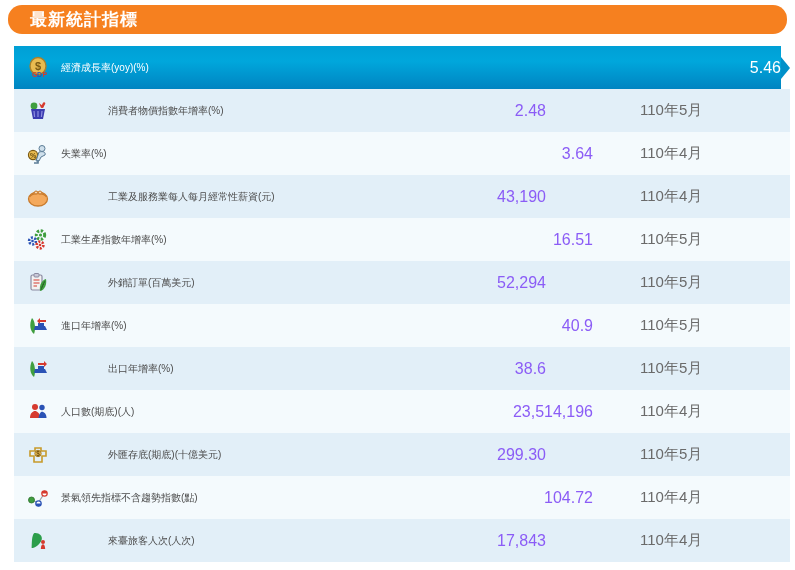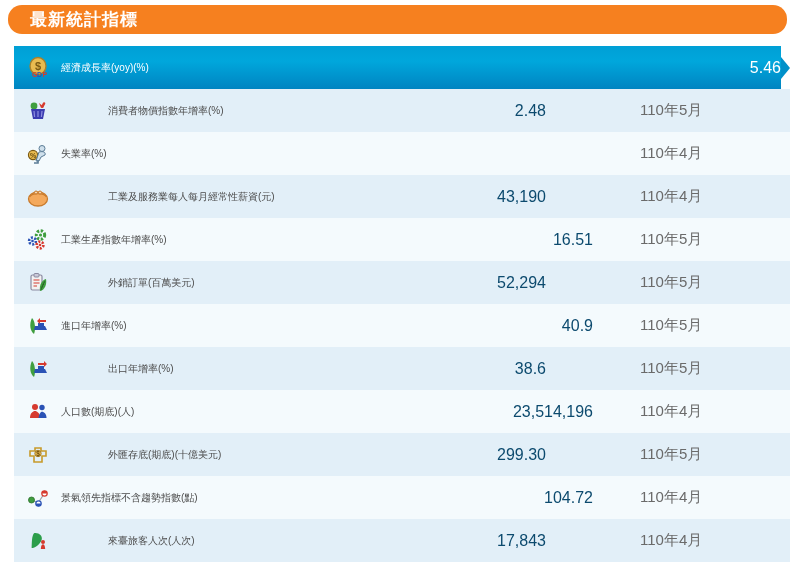--- a/index.html
+++ b/index.html
@@ -70,21 +70,21 @@
     font-size:10px;
     color:#4c4c4c;
     white-space:nowrap;
     overflow:hidden;
   }
   .cell-value{
     flex:none;
     width:165px;
     text-align:right;
     font-size:16px;
-    color:#0c4a6e;
+    color:#8b5cf6;
     white-space:nowrap;
   }
   .cell-period{
     flex:none;
     width:188px;
     box-sizing:border-box;
     padding-left:47px;
     font-size:15px;
     color:#6a6a6a;
     white-space:nowrap;
@@ -130,20 +130,21 @@
     <span class="cell-icon">
           <svg viewBox="0 0 24 24">
             <circle cx="7" cy="13" r="4.6" fill="#e9bb50" stroke="#7a5a14" stroke-width="1.1"></circle>
             <text x="7" y="16" font-size="7" font-weight="bold" text-anchor="middle" fill="#6a4d10">%</text>
             <circle cx="16" cy="6.5" r="3" fill="#cfe0ec" stroke="#5b7c96" stroke-width="1"></circle>
             <path d="M13 10 C17 9 20 10 19 13 L15 15 L13 19 L10 19 Z" fill="#cfe0ec" stroke="#5b7c96" stroke-width="1"></path>
             <path d="M8 21 L12 21 L12 18" fill="none" stroke="#5b7c96" stroke-width="1.6"></path>
           </svg>
         </span>
     <span class="cell-label">失業率(%)</span>
+    <span class="cell-value">3.64</span>
     <span class="cell-period">110年4月</span>
   </div>
       <div class="row shade-a">
     <span class="cell-icon">
           <svg viewBox="0 0 24 24">
             <ellipse cx="12" cy="14" rx="9.5" ry="7" fill="#f4a95c" stroke="#c97c2e" stroke-width="1.3"></ellipse>
             <path d="M3.5 12 C6 7.5 18 7.5 20.5 12" fill="none" stroke="#c97c2e" stroke-width="1.3"></path>
             <circle cx="10" cy="7.5" r="1.5" fill="#f7d9b6" stroke="#c97c2e" stroke-width="1"></circle>
             <circle cx="14" cy="7.5" r="1.5" fill="#f7d9b6" stroke="#c97c2e" stroke-width="1"></circle>
           </svg>

